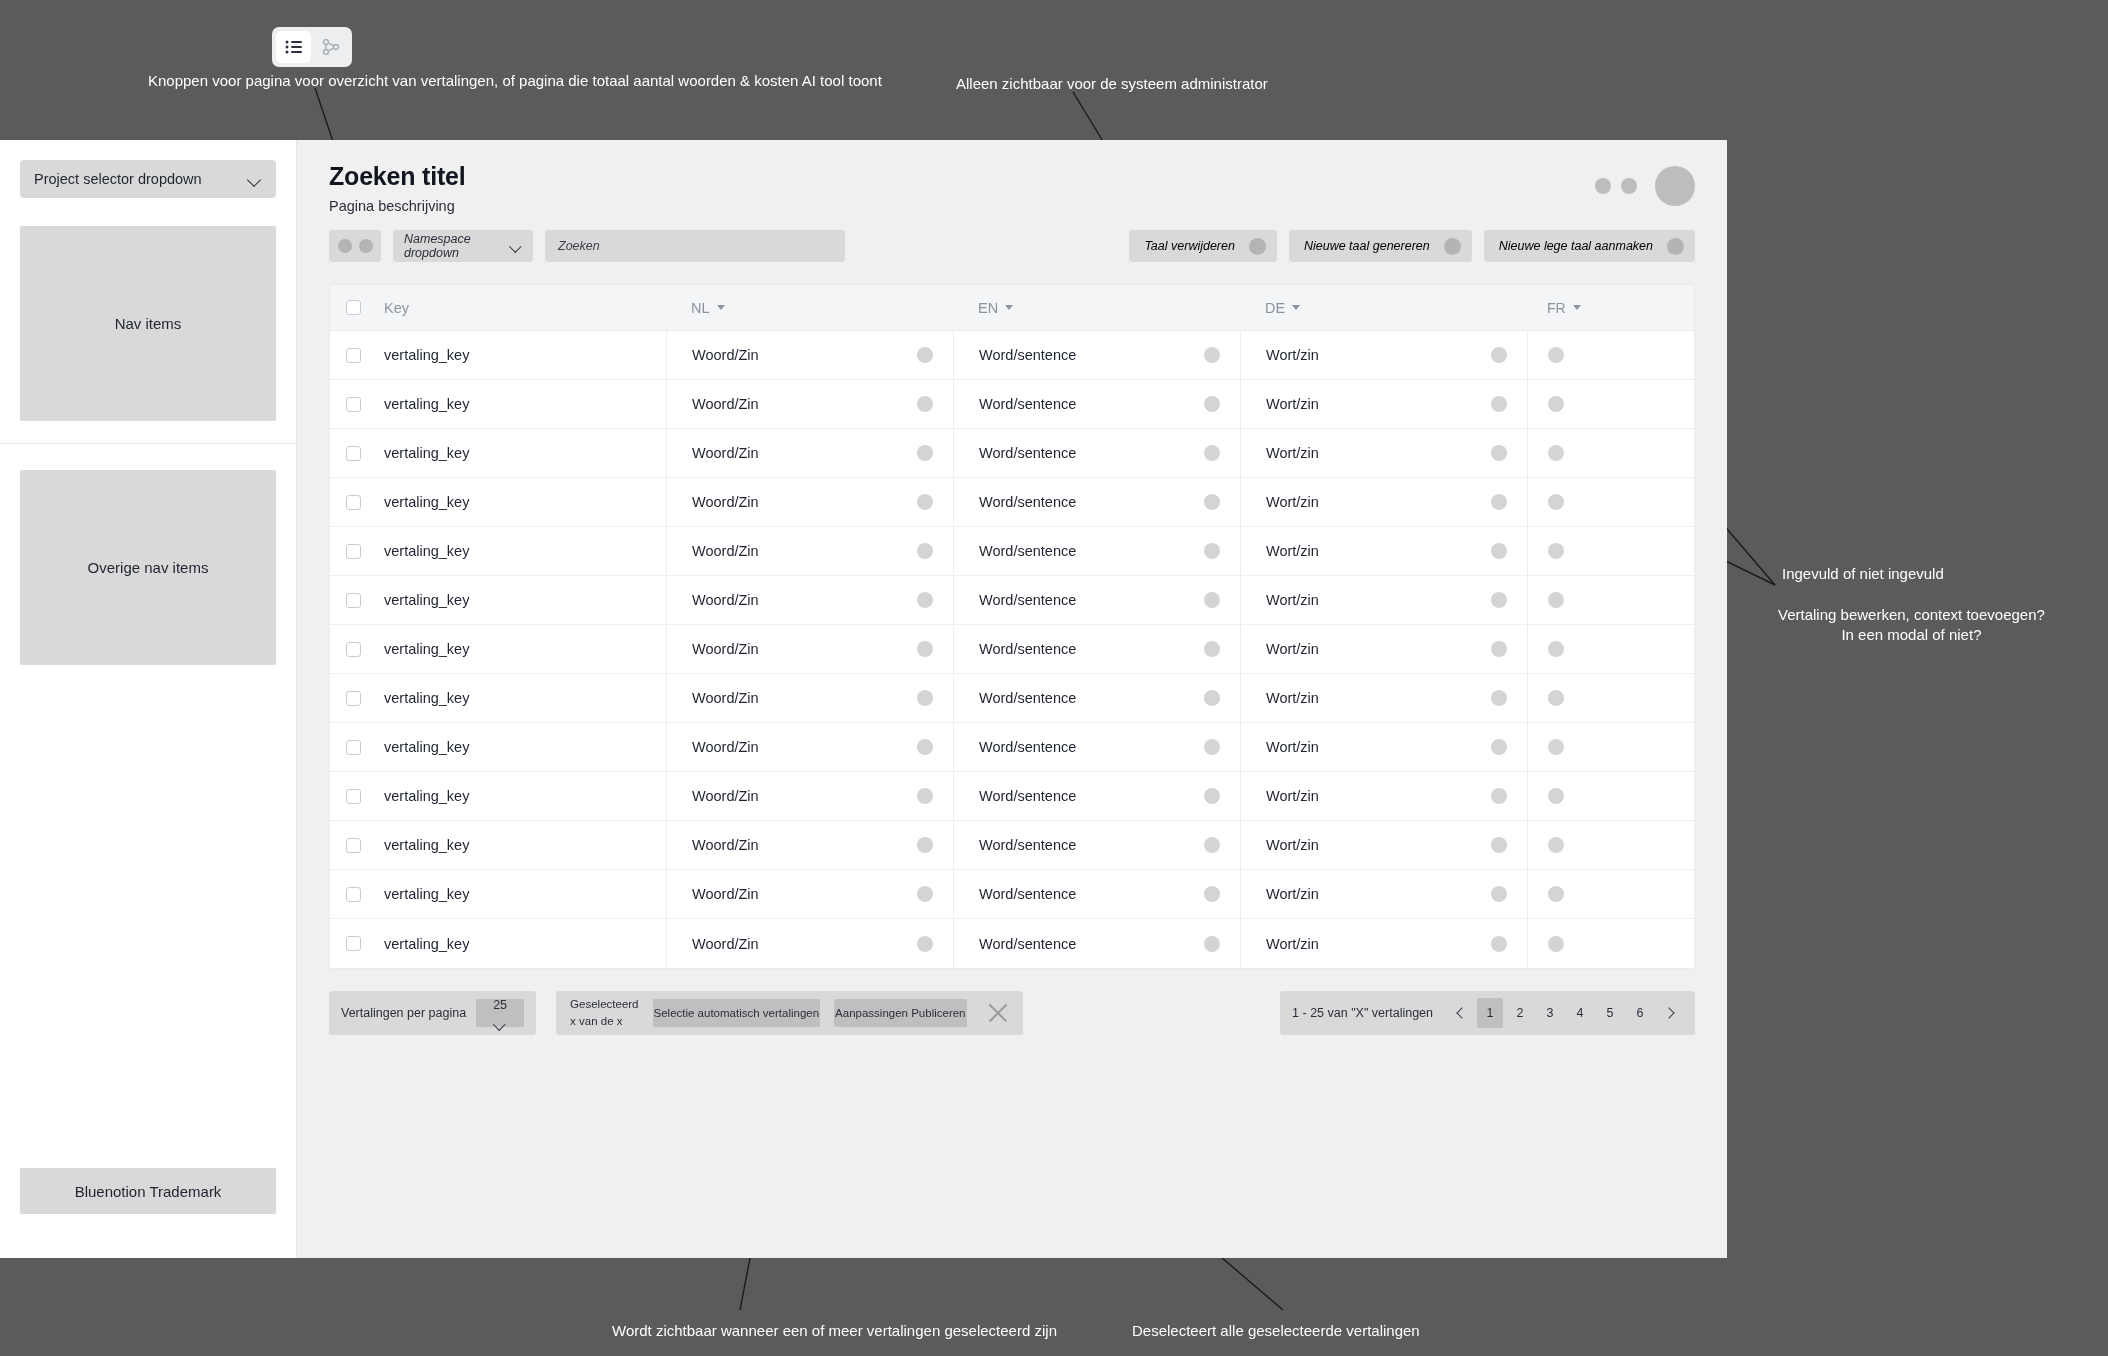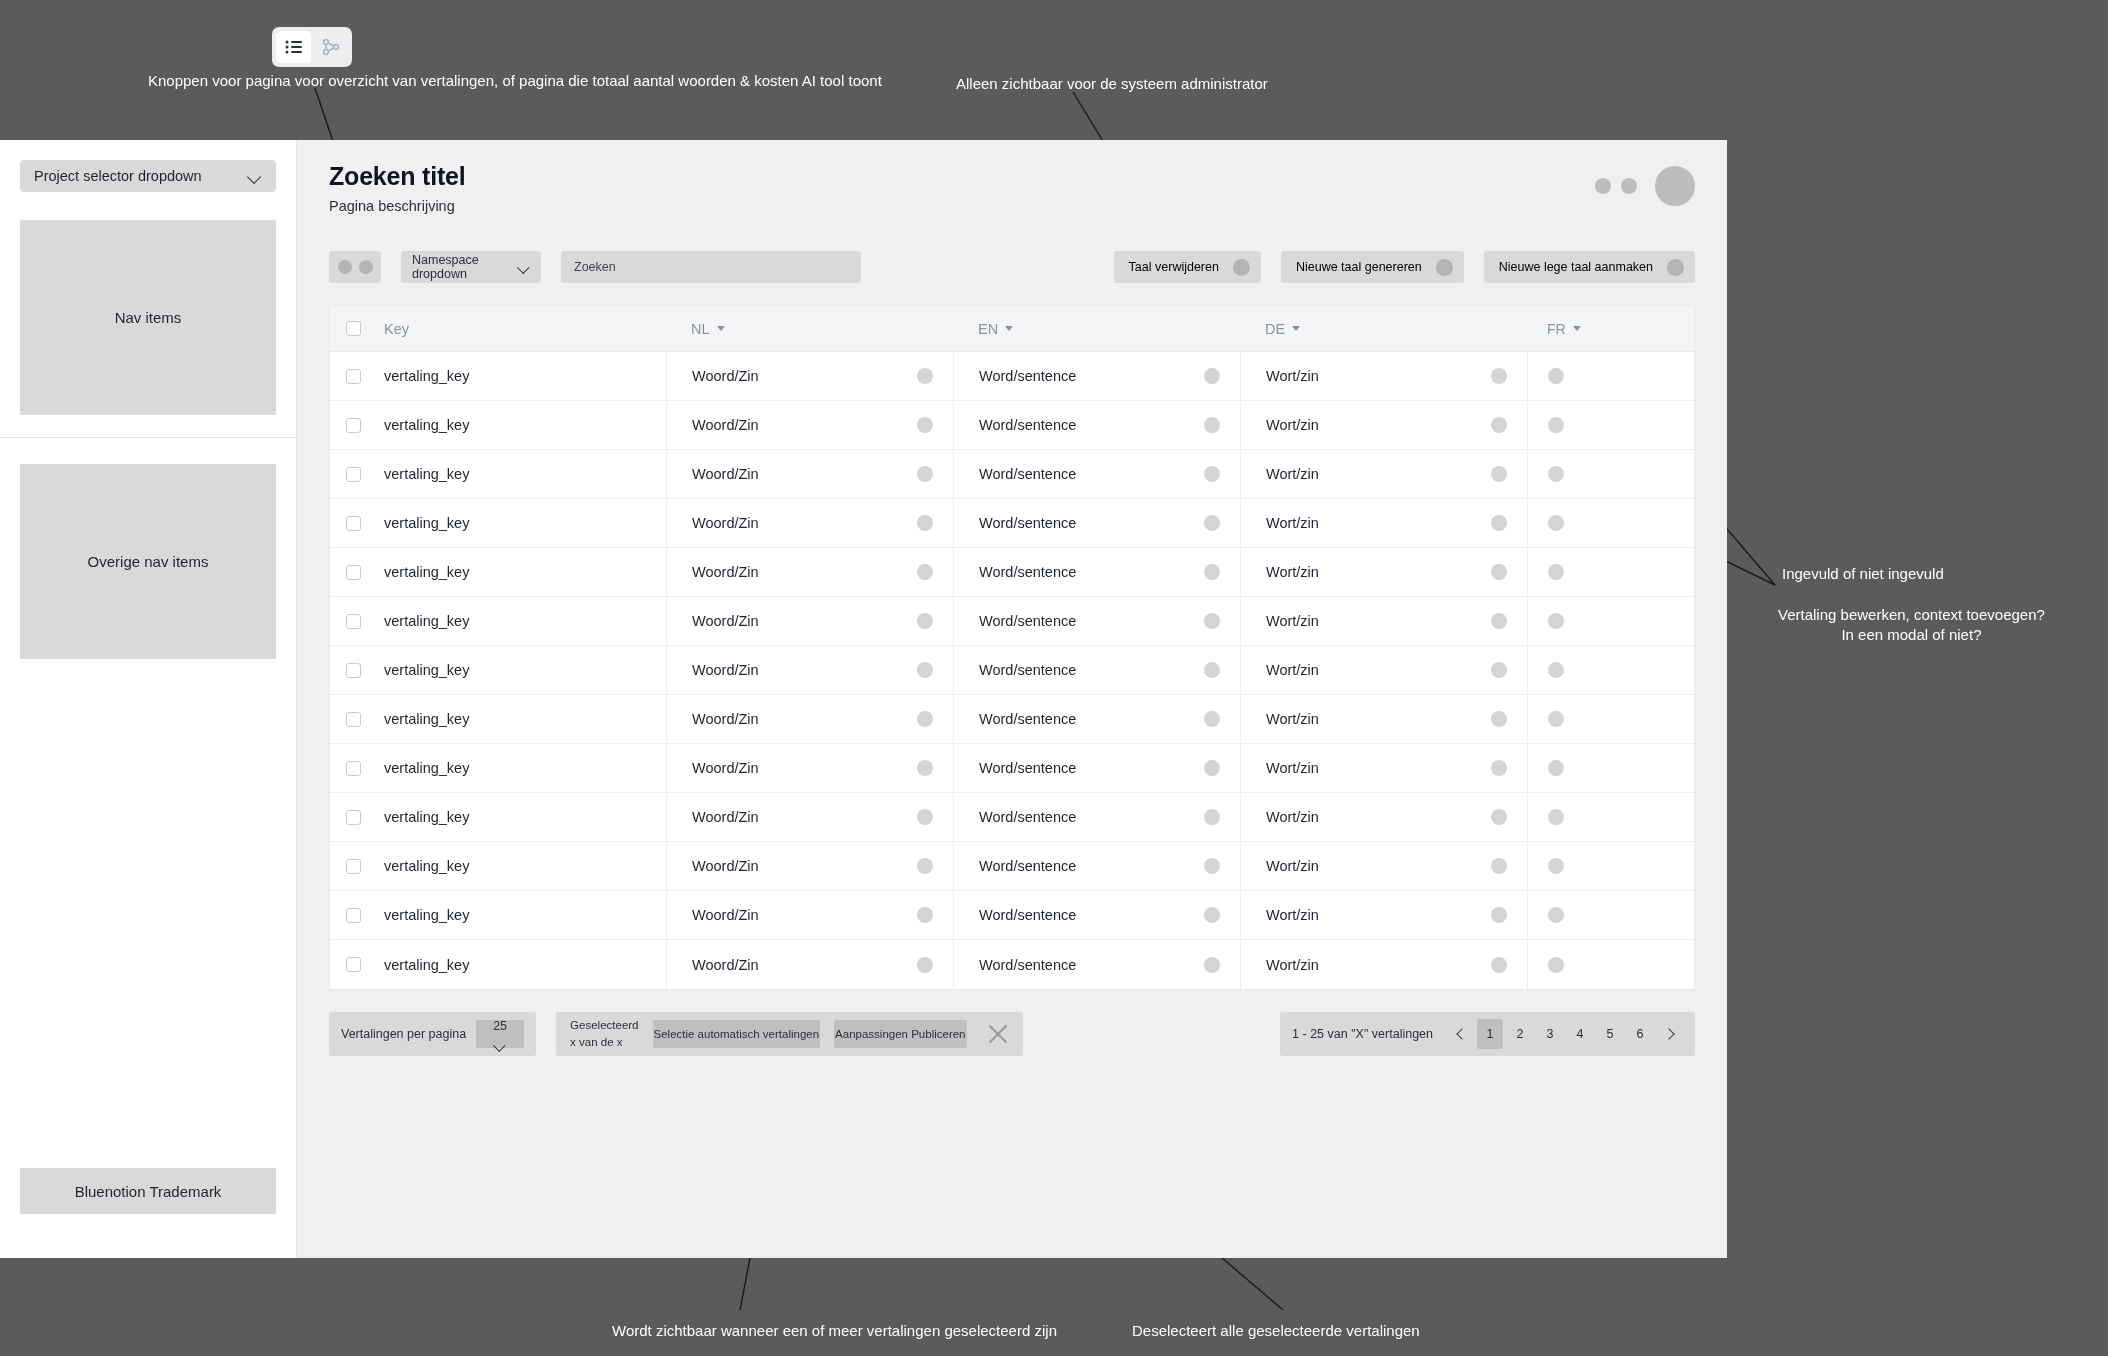--- a/index.html
+++ b/index.html
@@ -76,21 +76,21 @@
     width: 297px;
     height: 100%;
     background: #ffffff;
     border-right: 1px solid #e3e5e8;
     display: flex;
     flex-direction: column;
     padding: 20px;
     position: relative;
   }
   .proj-select {
-    height: 32px;
+    height: 38px;
     background: #d9d9d9;
     border-radius: 4px;
     display: flex;
     align-items: center;
     justify-content: space-between;
     padding: 0 14px;
     font-size: 14.5px;
     color: #1f2430;
   }
   .chev {
@@ -167,24 +167,25 @@
     display: flex;
     align-items: center;
     gap: 10px;
     padding-top: 4px;
   }
   .dot-sm { width: 16px; height: 16px; border-radius: 50%; background: #bdbdbd; }
   .avatar-lg { width: 40px; height: 40px; border-radius: 50%; background: #bdbdbd; margin-left: 8px; }
 
   
   .toolbar {
-    margin-top: 37px;
-    display: flex;
-    align-items: center;
-    gap: 20px;
+    margin-top: 16px;
+    display: flex;
+    align-items: center;
+    gap: 12px;
+    font-style: italic;
   }
   .twin-btn {
     width: 52px;
     height: 32px;
     background: #d9d9d9;
     border-radius: 3px;
     display: flex;
     align-items: center;
     justify-content: center;
     gap: 7px;

